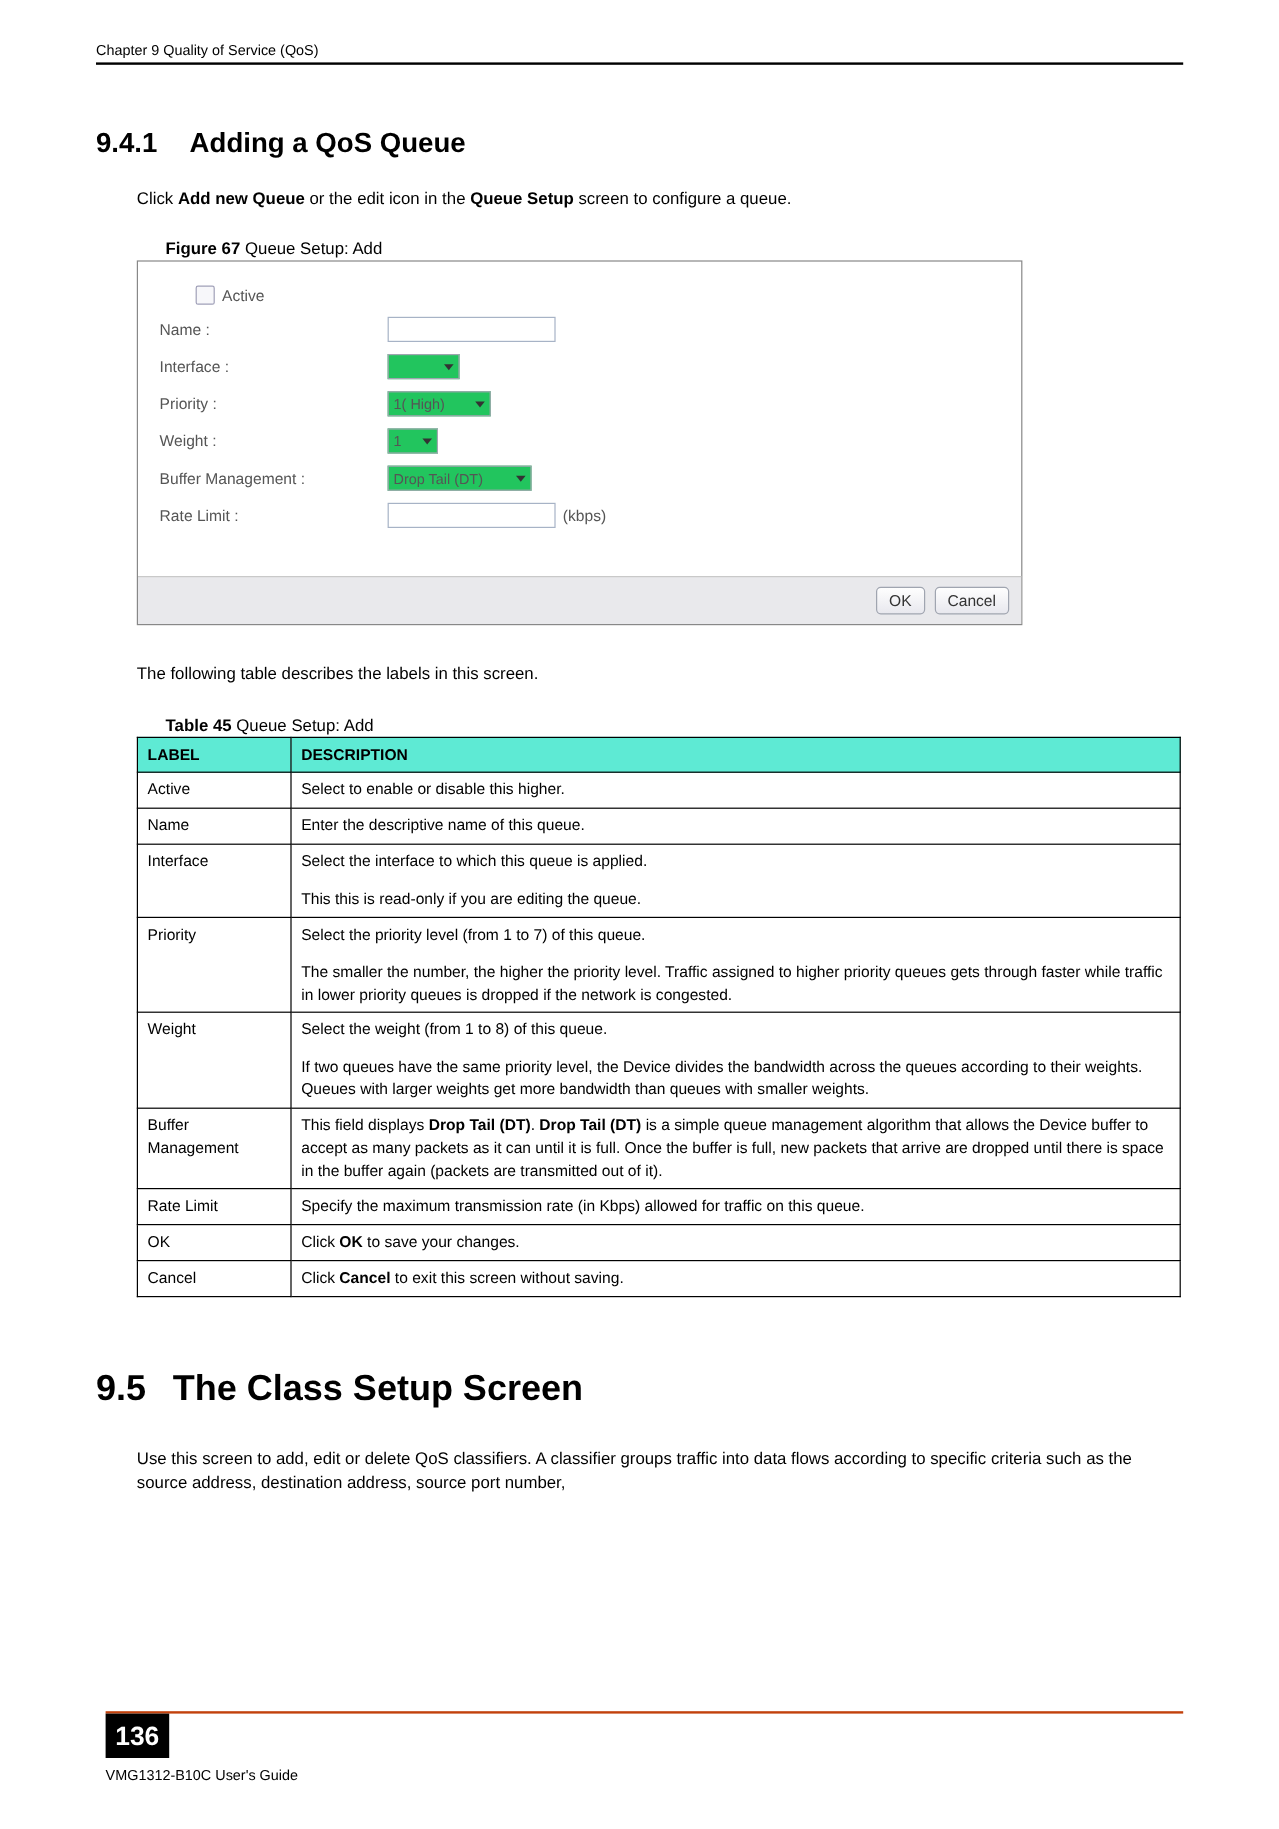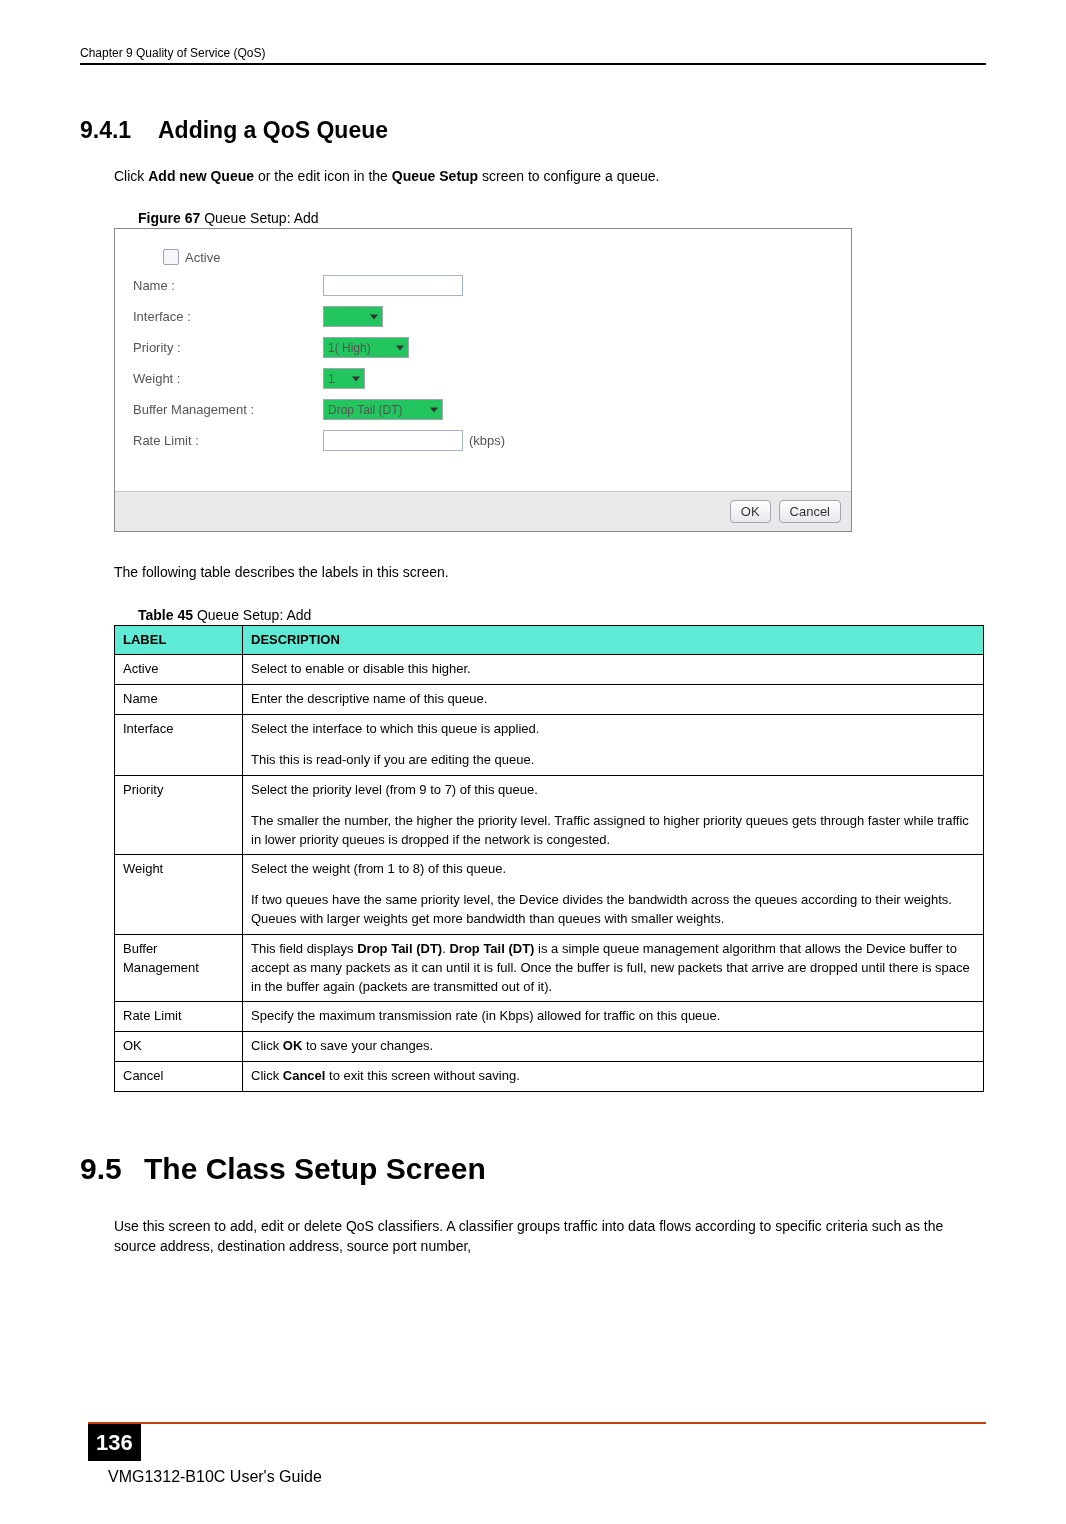--- a/index.html
+++ b/index.html
@@ -6,21 +6,21 @@
   body {
     margin: 0;
     padding: 0;
     background: #fff;
     font-family: Verdana, Geneva, sans-serif;
     font-size: 14px;
     color: #000;
     width: 1066px;
   }
   .page {
-    padding: 46px 80px 20px 80px;
+    padding: 35px 80px 20px 80px;
     position: relative;
     min-height: 1524px;
   }
   .chapter-header-line {
     border-bottom: 2px solid #000;
     margin: 0 0 52px 0;
     padding-bottom: 3px;
     font-size: 12px;
   }
   .chapter-text { }
@@ -162,23 +162,22 @@
   .page-number-box {
     font-family: Arial, sans-serif;
     font-size: 22px;
     font-weight: bold;
     background: #000;
     color: #fff;
     padding: 6px 8px 5px 8px;
     margin-top: -2px;
   }
   .guide-name {
-    font-size: 16px;
+    font-size: 12px;
     margin-top: 7px;
-    margin-left: 20px;
   }
   .bold { font-weight: bold; }
 </style>
 </head>
 <body>
 
 <div class="page">
 
   <div class="chapter-header-line">
     <span class="chapter-text">Chapter 9 Quality of Service (QoS)</span>
@@ -261,21 +260,21 @@
         <tr>
           <td class="col-label">Name</td>
           <td><span>Enter the descriptive name of this queue.</span></td>
         </tr>
         <tr>
           <td class="col-label">Interface</td>
           <td><span>Select the interface to which this queue is applied.</span><div style="height: 12px;"></div><span>This this is read-only if you are editing the queue.</span></td>
         </tr>
         <tr>
           <td class="col-label">Priority</td>
-          <td><span>Select the priority level (from 9 to 7) of this queue.</span><div style="height: 12px;"></div><span>The smaller the number, the higher the priority level. Traffic assigned to higher priority queues gets through faster while traffic in lower priority queues is dropped if the network is congested.</span></td>
+          <td><span>Select the priority level (from 1 to 7) of this queue.</span><div style="height: 12px;"></div><span>The smaller the number, the higher the priority level. Traffic assigned to higher priority queues gets through faster while traffic in lower priority queues is dropped if the network is congested.</span></td>
         </tr>
         <tr>
           <td class="col-label">Weight</td>
           <td><span>Select the weight (from 1 to 8) of this queue.</span><div style="height: 12px;"></div><span>If two queues have the same priority level, the Device divides the bandwidth across the queues according to their weights. Queues with larger weights get more bandwidth than queues with smaller weights.</span></td>
         </tr>
         <tr>
           <td class="col-label">Buffer Management</td>
           <td><span>This field displays </span><span class="bold">Drop Tail (DT)</span><span>. </span><span class="bold">Drop Tail (DT)</span><span> is a simple queue management algorithm that allows the Device buffer to accept as many packets as it can until it is full. Once the buffer is full, new packets that arrive are dropped until there is space in the buffer again (packets are transmitted out of it).</span></td>
         </tr>
         <tr>

